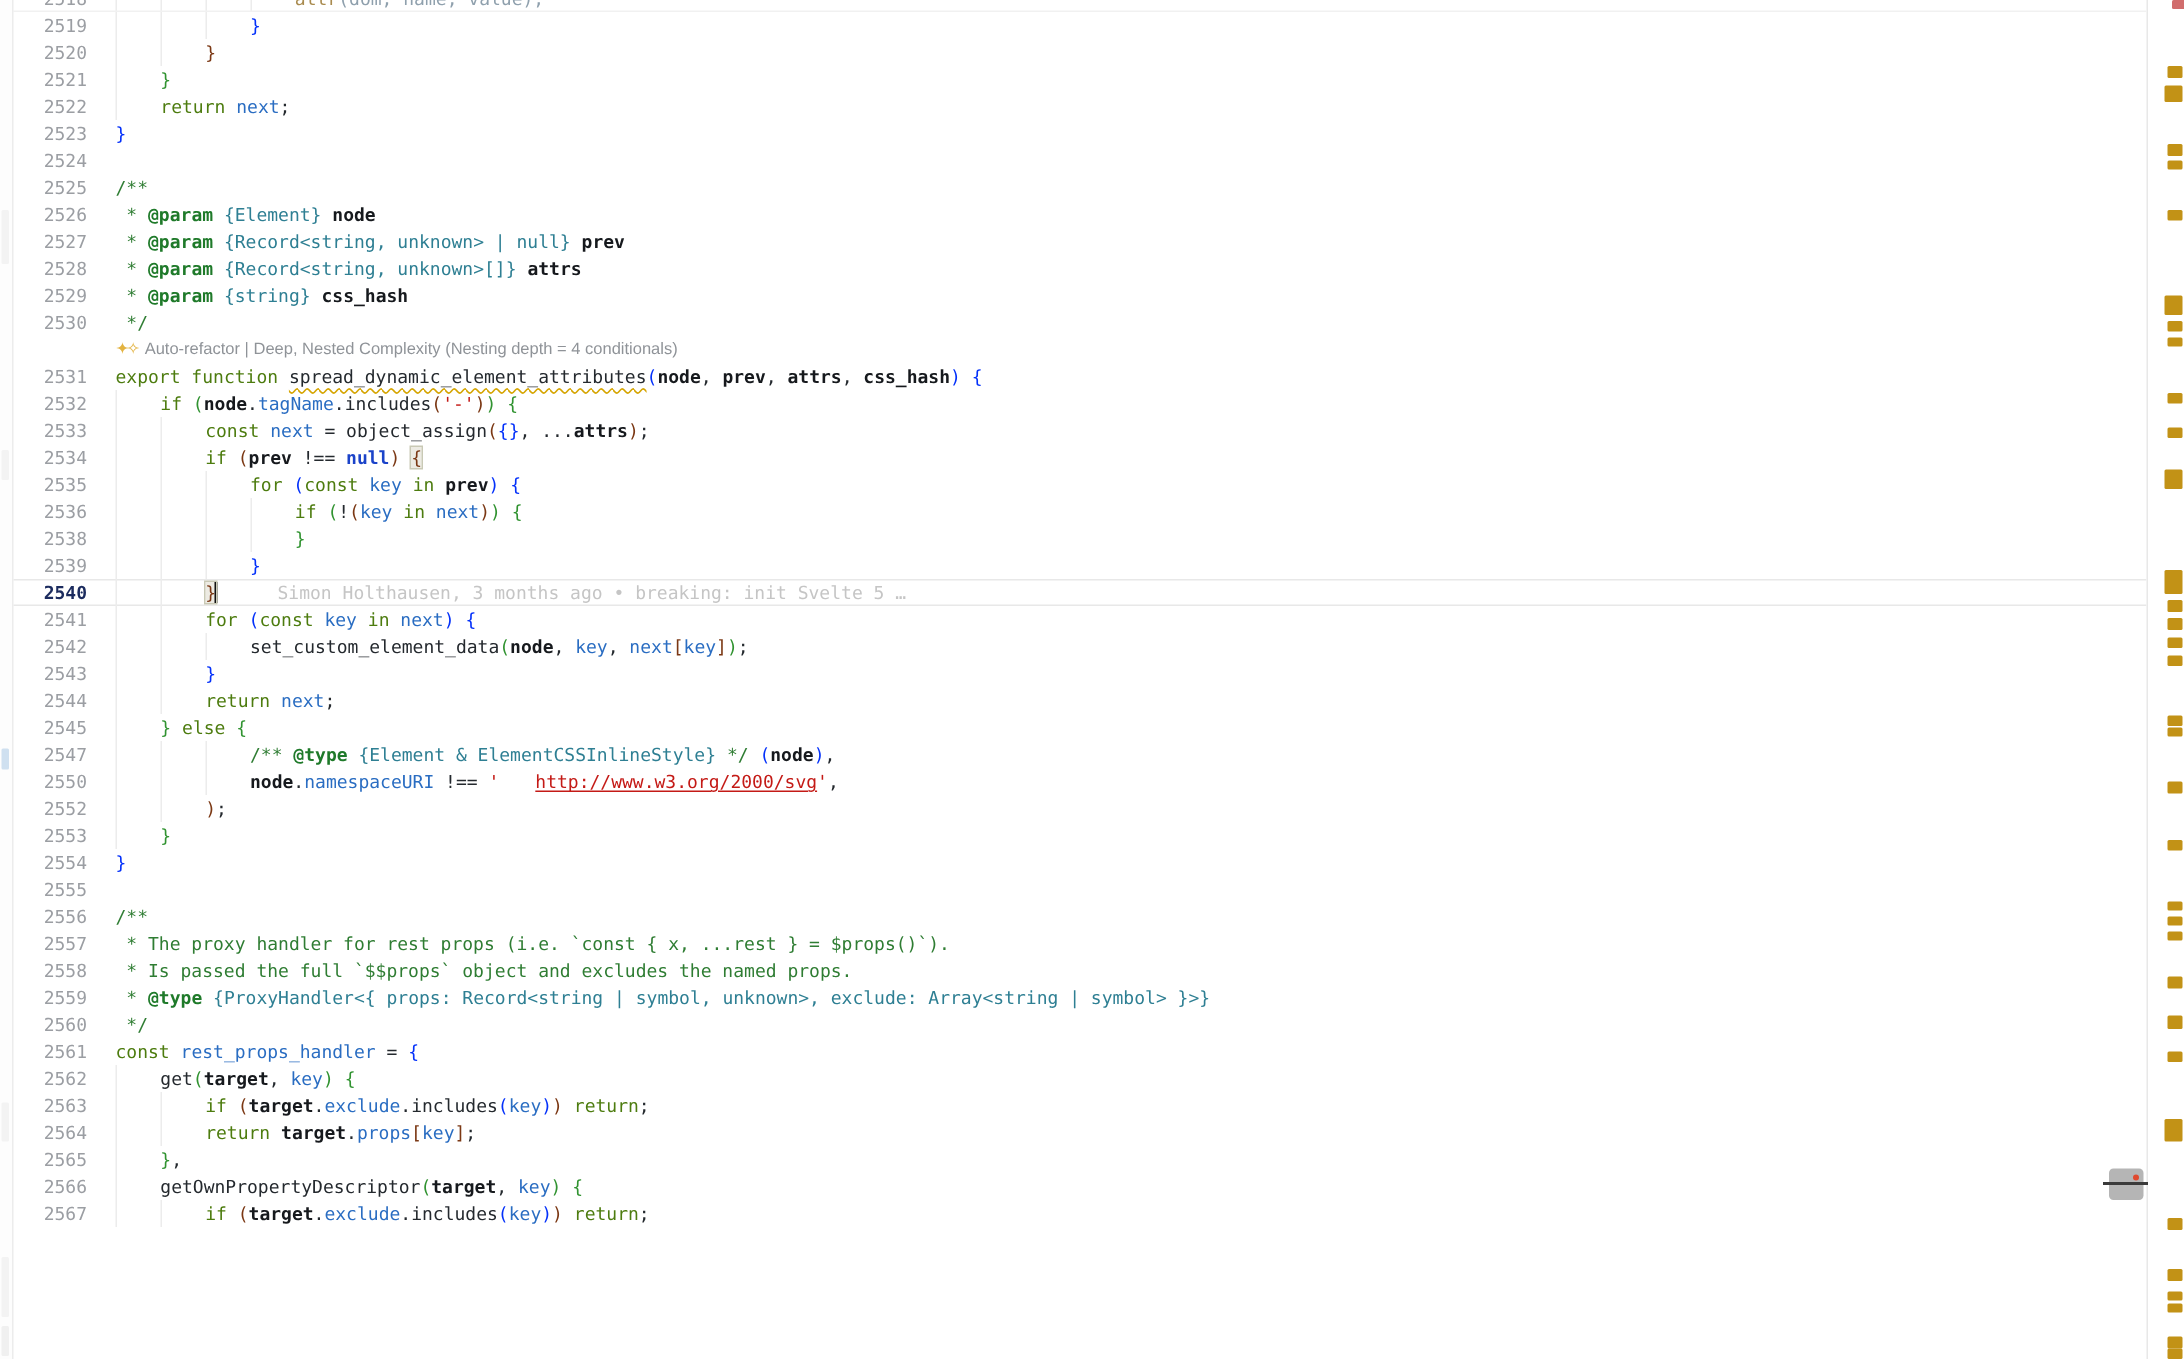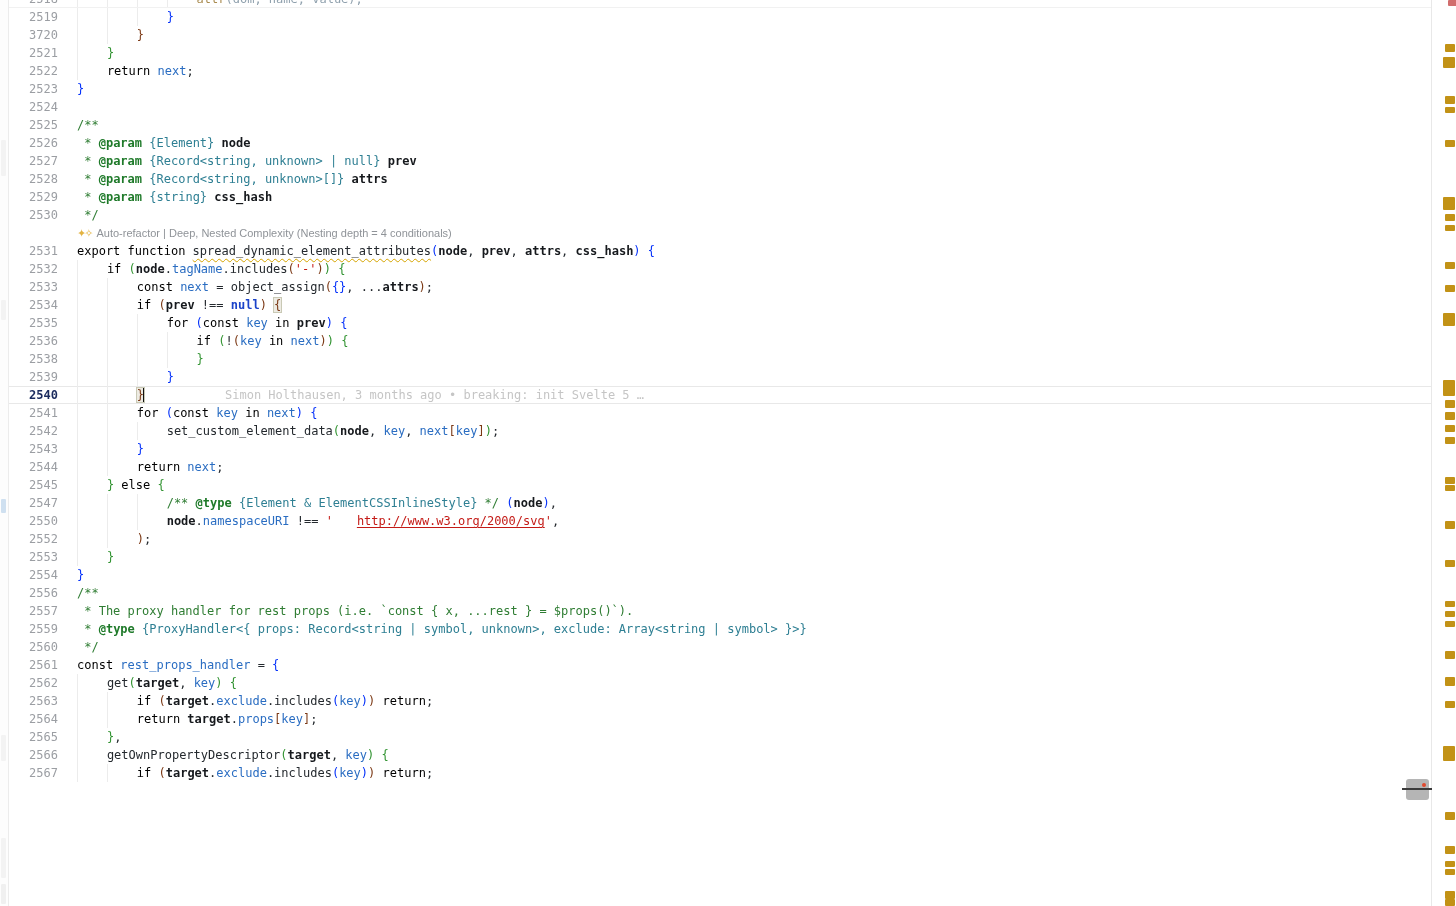--- a/index.html
+++ b/index.html
@@ -11,39 +11,39 @@
   
   .rows{position:absolute;left:0;top:-10px;width:1431px;}
   .row{display:flex;height:18px;white-space:pre;}
   .row.cur{box-shadow:inset 0 1px #e8e8e8, inset 0 -1px #e8e8e8;}
   .gut{flex:0 0 58px;text-align:right;color:#9B9EA3;user-select:none;}
   .gut.gcur{color:#1B2B5E;font-weight:700;}
   .code{flex:1;padding-left:19px;}
   .ind{display:inline-block;width:4ch;height:18px;vertical-align:top;border-left:1px solid #ececec;}
   
   .tk{color:#24292E;}
-  .kw{color:#000000;text-align:center;}
+  .kw{color:#4d7c0f;text-align:center;}
   .v{color:#2A6DC2;}
   .p{color:#16191d;font-weight:700;}
   .fn{color:#24292E;}
   .fnb{color:#A98B4F;}
   .dim{color:#8FA0AD;}
   .lit{color:#1B43C9;font-weight:700;}
   .str{color:#C41A16;}
   .lnk{text-decoration:underline;text-decoration-color:#C41A16;text-underline-offset:2px;margin-left:24px;}
   .cm{color:#2F7D33;}
   .cmb{color:#1F7A2A;font-weight:700;}
   .ty{color:#2E7F93;}
   .b1{color:#0431FA;}
   .b2{color:#319331;}
   .b3{color:#7B3814;}
   .sqg{text-decoration:underline;text-decoration-style:wavy;text-decoration-color:#D5A400;text-decoration-thickness:1px;text-underline-offset:3px;}
   .mb{background:#EDEBE3;outline:1px solid #C9C9B5;}
   .caret{display:inline-block;width:2px;height:14px;background:#111;vertical-align:text-top;margin-left:-1px;}
-  .blame{color:#C5C5C5;margin-left:80px;}
+  .blame{color:#C5C5C5;margin-left:40px;}
   
   .lens{height:18px;display:flex;align-items:center;padding-left:77px;
         font-family:"Liberation Sans","DejaVu Sans",sans-serif;font-size:11px;color:#8F9398;white-space:pre;}
   .lens .spark{color:#E3B341;font-size:11px;margin-right:5px;letter-spacing:-2px;}
   
   .top-hairline{position:absolute;left:0;top:7px;width:1431px;height:1px;background:#f1f1f1;z-index:4;}
   
   .ruler{position:absolute;left:1431px;top:0;width:25px;height:906px;background:#fff;border-left:1px solid #e8e8e8;z-index:6;}
   .ruler .mk{position:absolute;border-radius:1px;}
   .annot{position:absolute;left:1406px;top:779px;width:23px;height:21px;background:#B5B5B5;border-radius:3px;z-index:7;}
@@ -51,21 +51,21 @@
   .annot .adot{position:absolute;right:3px;top:4px;width:4px;height:4px;border-radius:50%;background:#E0492F;}
 </style>
 </head>
 <body>
 
 <div class="screen">
   <div class="top-hairline"></div>
   <div class="rows" id="code-rows">
       <div class="row"><span class="gut">2518</span><span class="code"><span class="ind"></span><span class="ind"></span><span class="ind"></span><span class="ind"></span><span class="fnb">attr</span><span class="dim">(</span><span class="dim">dom</span><span class="dim">, </span><span class="dim">name</span><span class="dim">, </span><span class="dim">value</span><span class="dim">);</span></span></div>
       <div class="row"><span class="gut">2519</span><span class="code"><span class="ind"></span><span class="ind"></span><span class="ind"></span><span class="b1">}</span></span></div>
-      <div class="row"><span class="gut">3720</span><span class="code"><span class="ind"></span><span class="ind"></span><span class="b3">}</span></span></div>
+      <div class="row"><span class="gut">2520</span><span class="code"><span class="ind"></span><span class="ind"></span><span class="b3">}</span></span></div>
       <div class="row"><span class="gut">2521</span><span class="code"><span class="ind"></span><span class="b2">}</span></span></div>
       <div class="row"><span class="gut">2522</span><span class="code"><span class="ind"></span><span class="kw">return </span><span class="v">next</span><span class="tk">;</span></span></div>
       <div class="row"><span class="gut">2523</span><span class="code"><span class="b1">}</span></span></div>
       <div class="row"><span class="gut">2524</span><span class="code"></span></div>
       <div class="row"><span class="gut">2525</span><span class="code"><span class="cm">/**</span></span></div>
       <div class="row"><span class="gut">2526</span><span class="code"><span class="cm"> * </span><span class="cmb">@param</span><span class="cm"> </span><span class="ty">{Element}</span><span class="tk"> </span><span class="p">node</span></span></div>
       <div class="row"><span class="gut">2527</span><span class="code"><span class="cm"> * </span><span class="cmb">@param</span><span class="cm"> </span><span class="ty">{Record&lt;string, unknown&gt; | null}</span><span class="tk"> </span><span class="p">prev</span></span></div>
       <div class="row"><span class="gut">2528</span><span class="code"><span class="cm"> * </span><span class="cmb">@param</span><span class="cm"> </span><span class="ty">{Record&lt;string, unknown&gt;[]}</span><span class="tk"> </span><span class="p">attrs</span></span></div>
       <div class="row"><span class="gut">2529</span><span class="code"><span class="cm"> * </span><span class="cmb">@param</span><span class="cm"> </span><span class="ty">{string}</span><span class="tk"> </span><span class="p">css_hash</span></span></div>
       <div class="row"><span class="gut">2530</span><span class="code"><span class="cm"> */</span></span></div>
@@ -82,22 +82,24 @@
       <div class="row"><span class="gut">2541</span><span class="code"><span class="ind"></span><span class="ind"></span><span class="kw">for </span><span class="b1">(</span><span class="kw">const </span><span class="v">key</span><span class="tk"> </span><span class="kw">in</span><span class="tk"> </span><span class="v">next</span><span class="b1">)</span><span class="tk"> </span><span class="b1">{</span></span></div>
       <div class="row"><span class="gut">2542</span><span class="code"><span class="ind"></span><span class="ind"></span><span class="ind"></span><span class="fn">set_custom_element_data</span><span class="b2">(</span><span class="p">node</span><span class="tk">, </span><span class="v">key</span><span class="tk">, </span><span class="v">next</span><span class="b3">[</span><span class="v">key</span><span class="b3">]</span><span class="b2">)</span><span class="tk">;</span></span></div>
       <div class="row"><span class="gut">2543</span><span class="code"><span class="ind"></span><span class="ind"></span><span class="b1">}</span></span></div>
       <div class="row"><span class="gut">2544</span><span class="code"><span class="ind"></span><span class="ind"></span><span class="kw">return </span><span class="v">next</span><span class="tk">;</span></span></div>
       <div class="row"><span class="gut">2545</span><span class="code"><span class="ind"></span><span class="b2">}</span><span class="tk"> </span><span class="kw">else</span><span class="tk"> </span><span class="b2">{</span></span></div>
       <div class="row"><span class="gut">2547</span><span class="code"><span class="ind"></span><span class="ind"></span><span class="ind"></span><span class="cm">/** </span><span class="cmb">@type</span><span class="cm"> </span><span class="ty">{Element &amp; ElementCSSInlineStyle}</span><span class="tk"> </span><span class="cm">*/</span><span class="tk"> </span><span class="b1">(</span><span class="p">node</span><span class="b1">)</span><span class="tk">,</span></span></div>
       <div class="row"><span class="gut">2550</span><span class="code"><span class="ind"></span><span class="ind"></span><span class="ind"></span><span class="p">node</span><span class="tk">.</span><span class="v">namespaceURI</span><span class="tk"> !== </span><span class="str">'</span><span class="str lnk">http://www.w3.org/2000/svg</span><span class="str">'</span><span class="tk">,</span></span></div>
       <div class="row"><span class="gut">2552</span><span class="code"><span class="ind"></span><span class="ind"></span><span class="b3">)</span><span class="tk">;</span></span></div>
       <div class="row"><span class="gut">2553</span><span class="code"><span class="ind"></span><span class="b2">}</span></span></div>
       <div class="row"><span class="gut">2554</span><span class="code"><span class="b1">}</span></span></div>
+      <div class="row"><span class="gut">2555</span><span class="code"></span></div>
       <div class="row"><span class="gut">2556</span><span class="code"><span class="cm">/**</span></span></div>
       <div class="row"><span class="gut">2557</span><span class="code"><span class="cm"> * The proxy handler for rest props (i.e. `const { x, ...rest } = $props()`).</span></span></div>
+      <div class="row"><span class="gut">2558</span><span class="code"><span class="cm"> * Is passed the full `$$props` object and excludes the named props.</span></span></div>
       <div class="row"><span class="gut">2559</span><span class="code"><span class="cm"> * </span><span class="cmb">@type</span><span class="cm"> </span><span class="ty">{ProxyHandler&lt;{ props: Record&lt;string | symbol, unknown&gt;, exclude: Array&lt;string | symbol&gt; }&gt;}</span></span></div>
       <div class="row"><span class="gut">2560</span><span class="code"><span class="cm"> */</span></span></div>
       <div class="row"><span class="gut">2561</span><span class="code"><span class="kw">const </span><span class="v">rest_props_handler</span><span class="tk"> = </span><span class="b1">{</span></span></div>
       <div class="row"><span class="gut">2562</span><span class="code"><span class="ind"></span><span class="fn">get</span><span class="b2">(</span><span class="p">target</span><span class="tk">, </span><span class="v">key</span><span class="b2">)</span><span class="tk"> </span><span class="b2">{</span></span></div>
       <div class="row"><span class="gut">2563</span><span class="code"><span class="ind"></span><span class="ind"></span><span class="kw">if </span><span class="b3">(</span><span class="p">target</span><span class="tk">.</span><span class="v">exclude</span><span class="tk">.</span><span class="fn">includes</span><span class="b1">(</span><span class="v">key</span><span class="b1">)</span><span class="b3">)</span><span class="tk"> </span><span class="kw">return</span><span class="tk">;</span></span></div>
       <div class="row"><span class="gut">2564</span><span class="code"><span class="ind"></span><span class="ind"></span><span class="kw">return </span><span class="p">target</span><span class="tk">.</span><span class="v">props</span><span class="b3">[</span><span class="v">key</span><span class="b3">]</span><span class="tk">;</span></span></div>
       <div class="row"><span class="gut">2565</span><span class="code"><span class="ind"></span><span class="b2">}</span><span class="tk">,</span></span></div>
       <div class="row"><span class="gut">2566</span><span class="code"><span class="ind"></span><span class="fn">getOwnPropertyDescriptor</span><span class="b2">(</span><span class="p">target</span><span class="tk">, </span><span class="v">key</span><span class="b2">)</span><span class="tk"> </span><span class="b2">{</span></span></div>
       <div class="row"><span class="gut">2567</span><span class="code"><span class="ind"></span><span class="ind"></span><span class="kw">if </span><span class="b3">(</span><span class="p">target</span><span class="tk">.</span><span class="v">exclude</span><span class="tk">.</span><span class="fn">includes</span><span class="b1">(</span><span class="v">key</span><span class="b1">)</span><span class="b3">)</span><span class="tk"> </span><span class="kw">return</span><span class="tk">;</span></span></div>
     </div>

